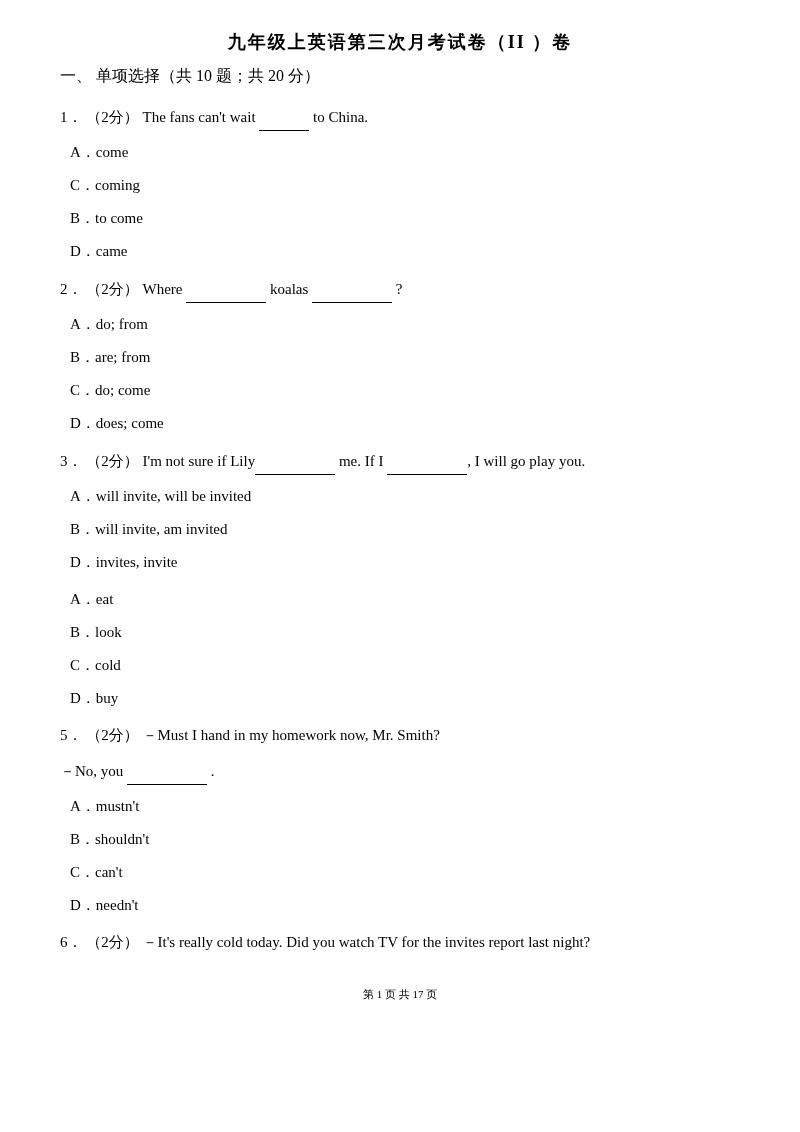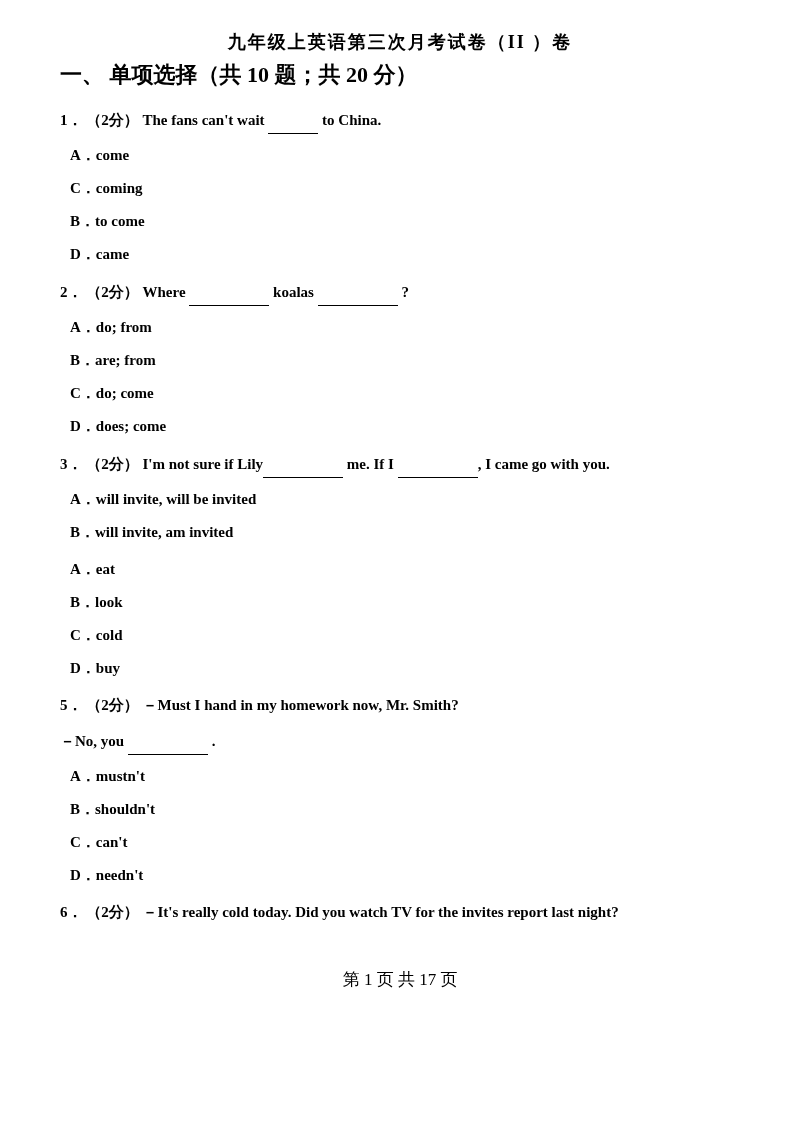--- a/index.html
+++ b/index.html
@@ -13,51 +13,50 @@
       font-size: 15px;
       color: #000;
       width: 800px;
       min-height: 1132px;
       padding: 30px 60px 40px 60px;
     }
     .page-title {
       text-align: center;
       font-size: 18px;
       font-weight: bold;
-      margin-bottom: 6px;
+      margin-bottom: 12px;
       letter-spacing: 2px;
     }
     .section-title {
-      font-size: 22px;
-      font-weight: bold;
+      font-size: 16px;
+      font-weight: normal;
       margin-bottom: 16px;
     }
     .question-block {
       margin-bottom: 10px;
-      font-weight: bold;
     }
     .question-text {
       margin-bottom: 8px;
       line-height: 1.8;
     }
     .option {
       margin-bottom: 6px;
       line-height: 1.8;
       padding-left: 10px;
     }
     .question-gap {
       display: inline-block;
       border-bottom: 1px solid #000;
       min-width: 50px;
       vertical-align: bottom;
     }
     .footer {
       text-align: center;
-      margin-top: 42px;
-      font-size: 17px;
+      margin-top: 31px;
+      font-size: 11px;
     }
     .blank-wide {
       display: inline-block;
       border-bottom: 1px solid #000;
       min-width: 80px;
       vertical-align: bottom;
     }
     .blank-narrow {
       display: inline-block;
       border-bottom: 1px solid #000;
@@ -97,24 +96,25 @@
   <div class="option"><span>A．</span><span>do; from</span></div>
   <div class="option"><span>B．</span><span>are; from</span></div>
   <div class="option"><span>C．</span><span>do; come</span></div>
   <div class="option"><span>D．</span><span>does; come</span></div>
 </div>
 
 <div class="question-block">
   <div class="question-text">
     <span>3．</span>
     <span>（2分）</span>
-    <span>I'm not sure if Lily</span><span class="blank-wide">&nbsp;&nbsp;&nbsp;&nbsp;&nbsp;&nbsp;</span><span> me. If I </span><span class="blank-wide">&nbsp;&nbsp;&nbsp;&nbsp;&nbsp;&nbsp;</span><span>, I came go with you.</span>
+    <span>I'm not sure if Lily</span><span class="blank-wide">&nbsp;&nbsp;&nbsp;&nbsp;&nbsp;&nbsp;</span><span> me. If I </span><span class="blank-wide">&nbsp;&nbsp;&nbsp;&nbsp;&nbsp;&nbsp;</span><span>, I will go play you.</span>
   </div>
   <div class="option"><span>A．</span><span>will invite, will be invited</span></div>
   <div class="option"><span>B．</span><span>will invite, am invited</span></div>
+  <div class="option"><span>D．</span><span>invites, invite</span></div>
 </div>
 
 <div class="question-block">
   <div class="option"><span>A．</span><span>eat</span></div>
   <div class="option"><span>B．</span><span>look</span></div>
   <div class="option"><span>C．</span><span>cold</span></div>
   <div class="option"><span>D．</span><span>buy</span></div>
 </div>
 
 <div class="question-block">

